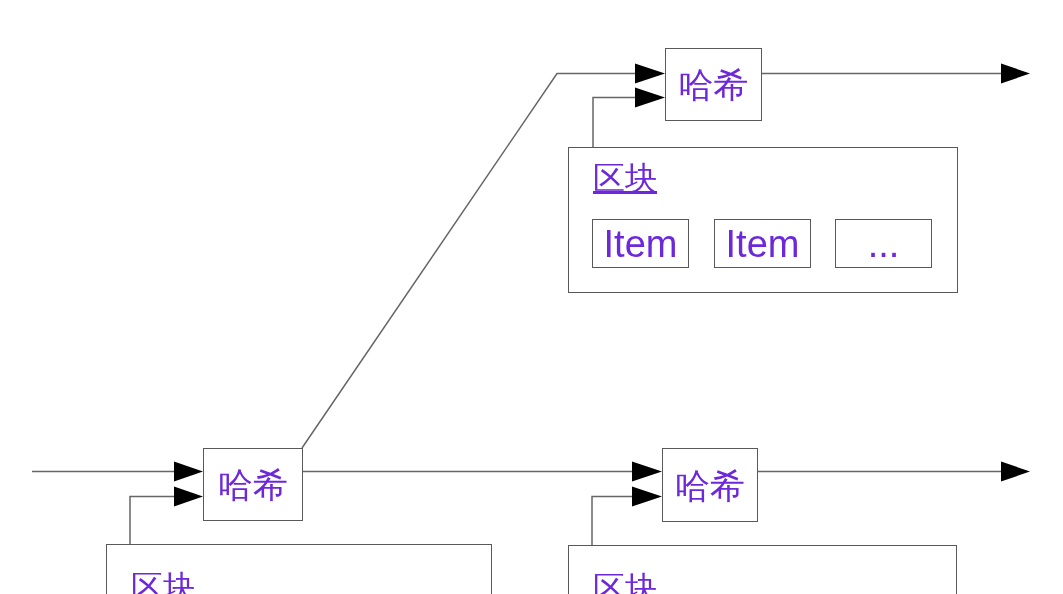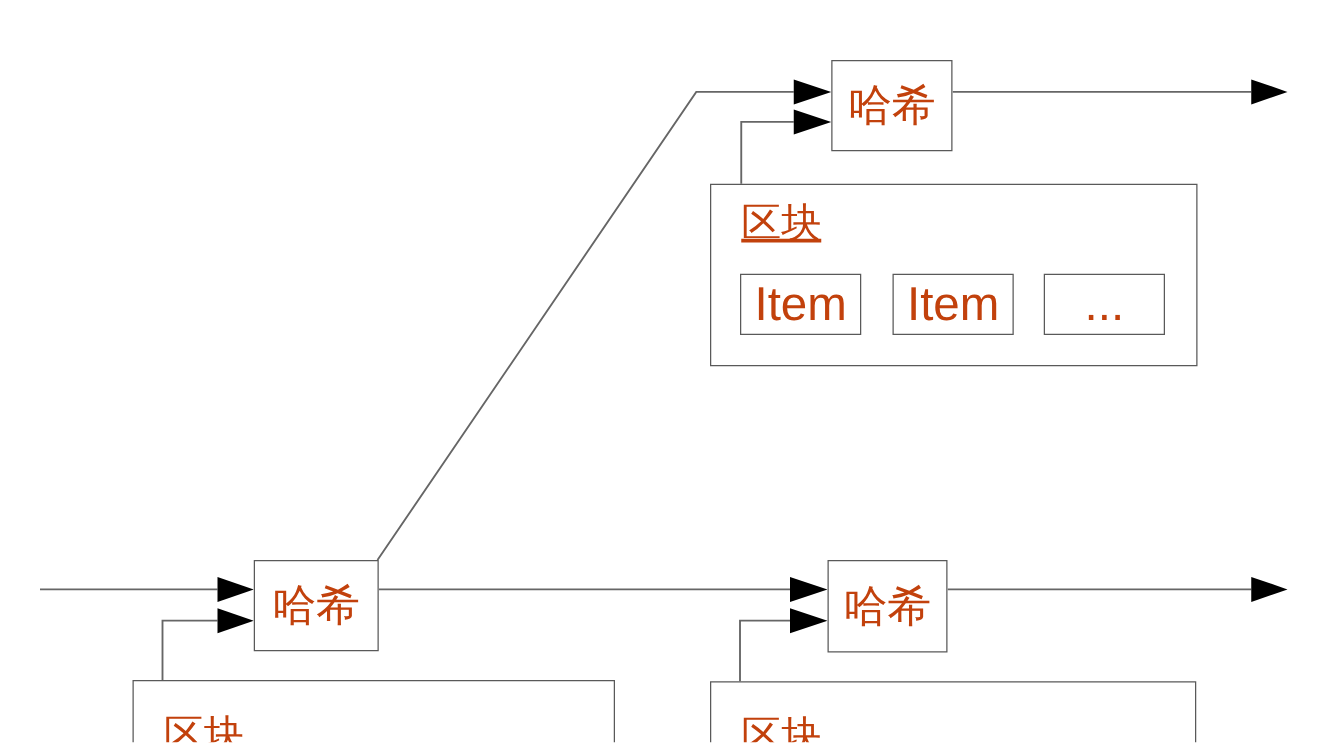--- a/index.html
+++ b/index.html
@@ -7,21 +7,21 @@
     padding: 0;
     background: #ffffff;
   }
   .diagram {
     position: relative;
     width: 1063px;
     height: 594px;
     background: #ffffff;
     overflow: hidden;
     font-family: "Liberation Sans", "DejaVu Sans", sans-serif;
-    color: #c2410c;
+    color: #6d28d9;
   }
   .wires {
     position: absolute;
     left: 0;
     top: 0;
     width: 1063px;
     height: 594px;
   }
   .wires .wire {
     stroke: #666666;

